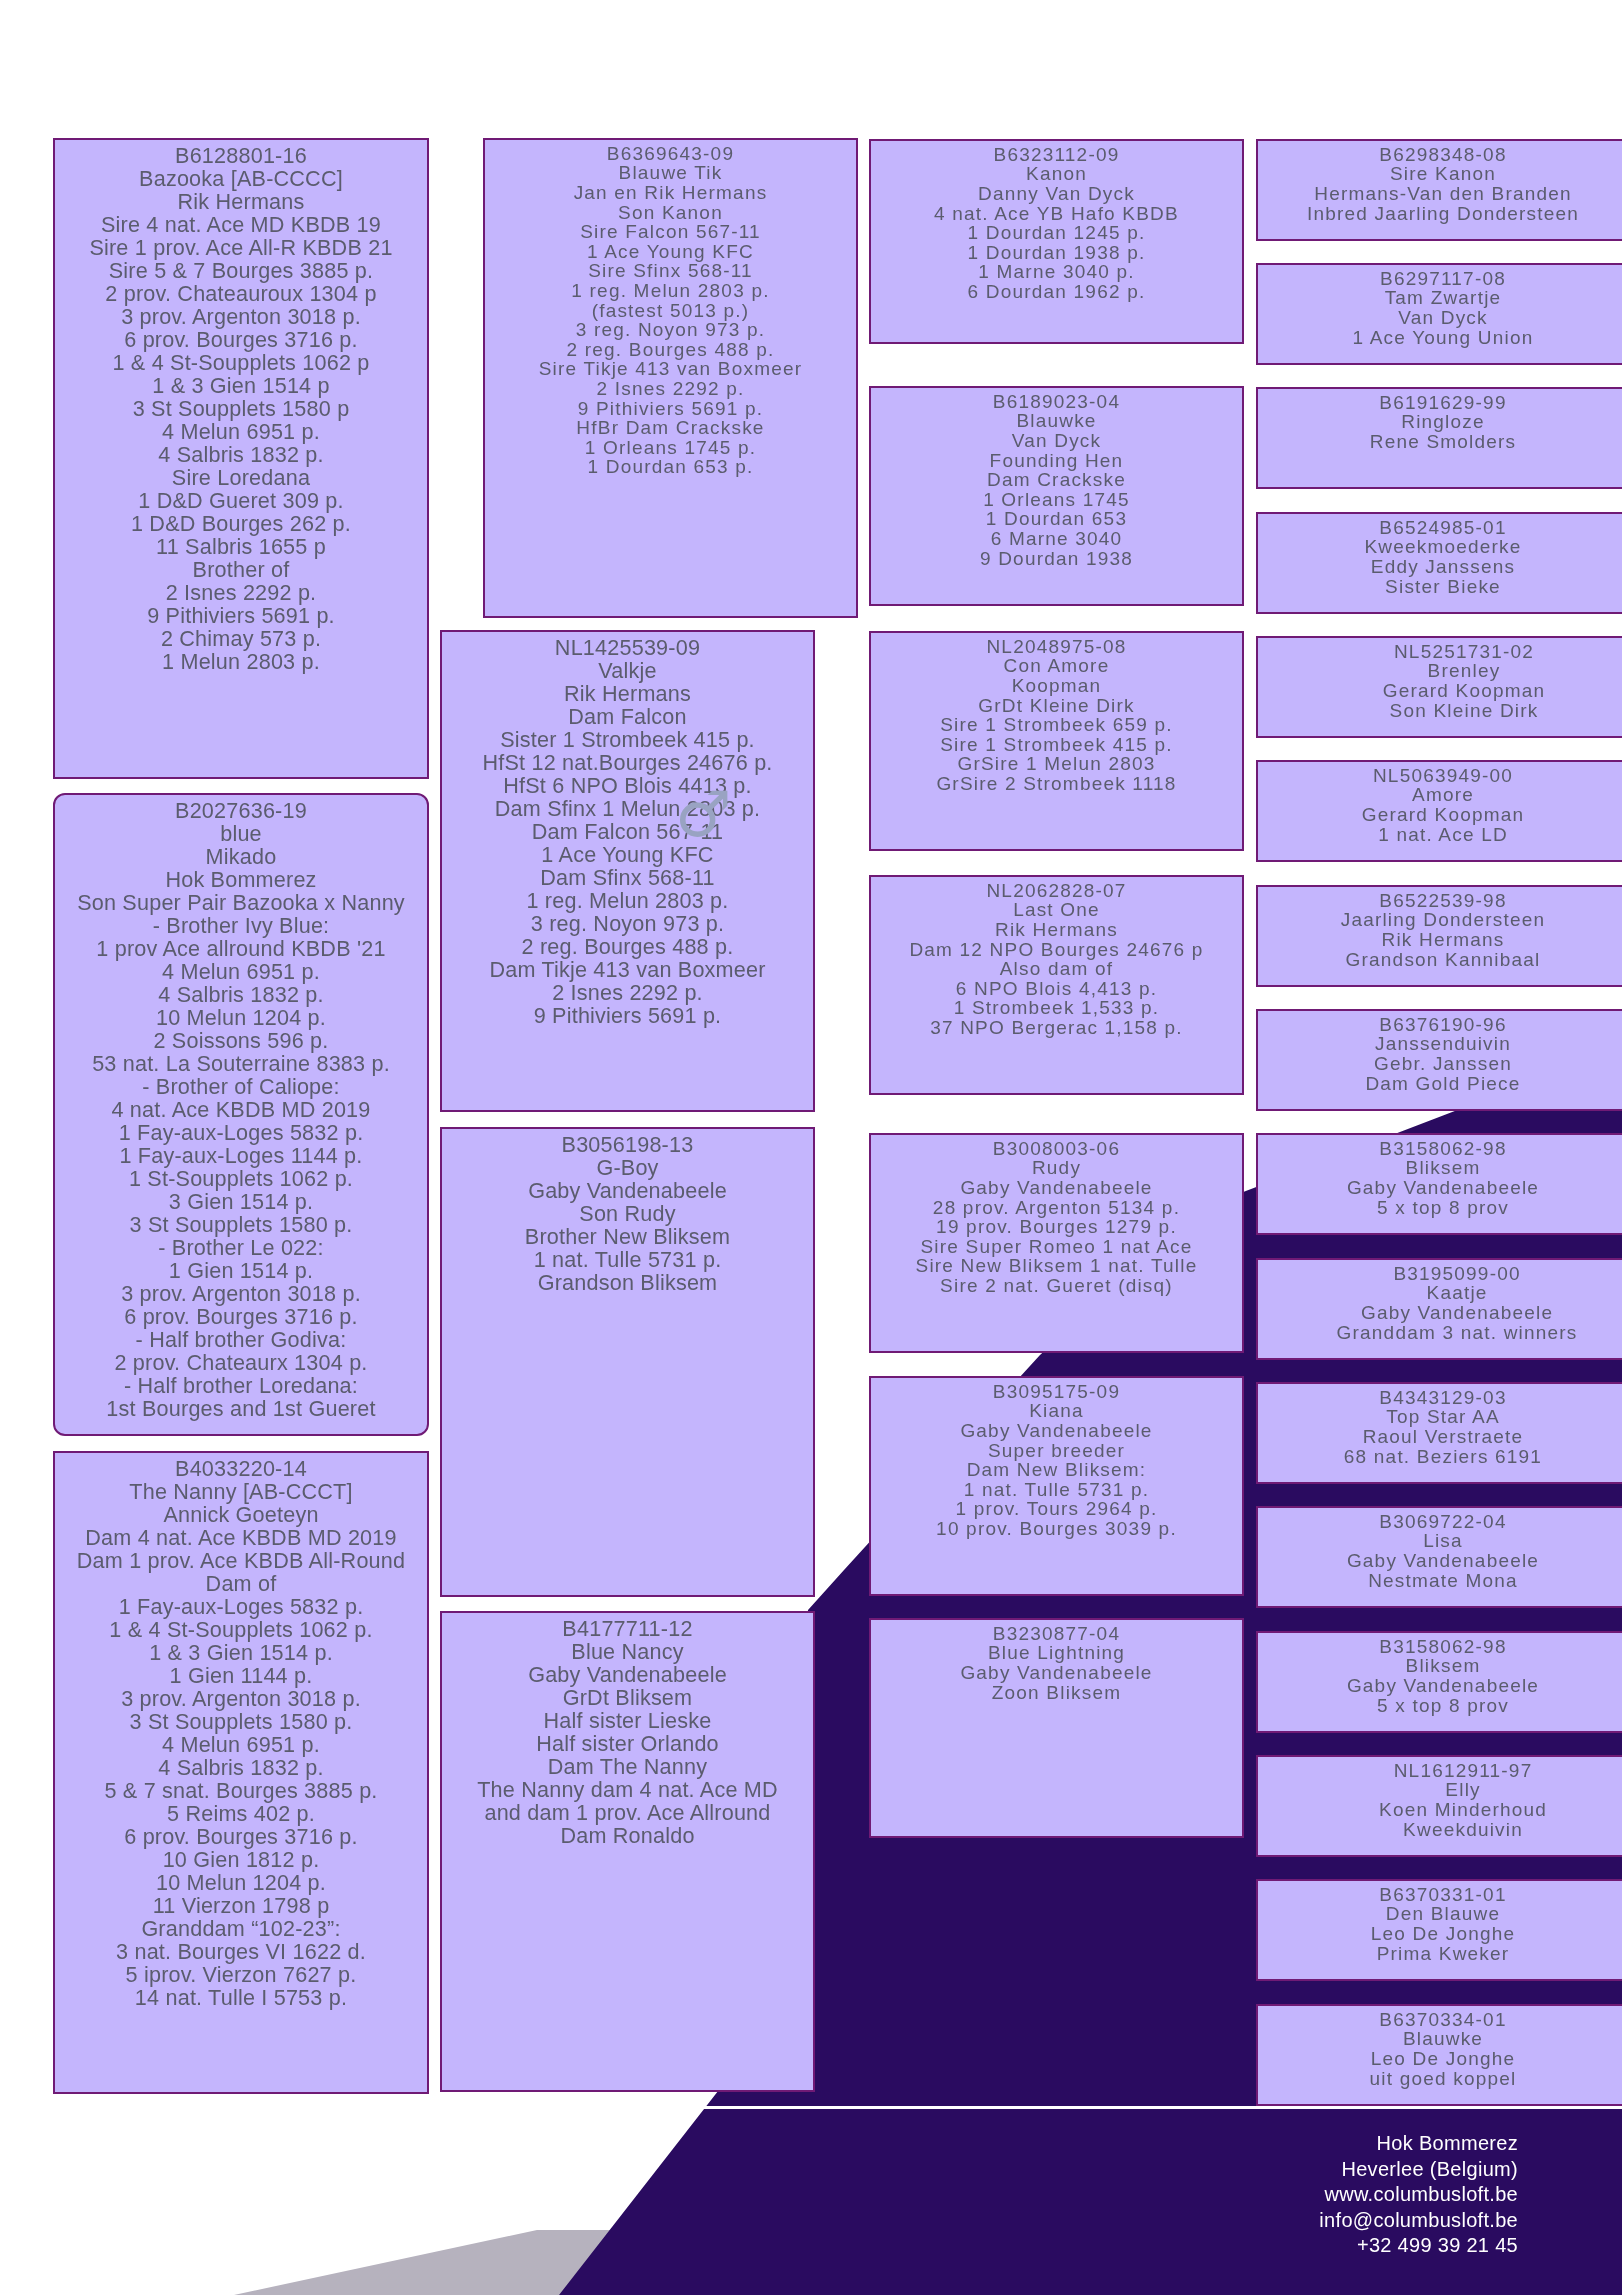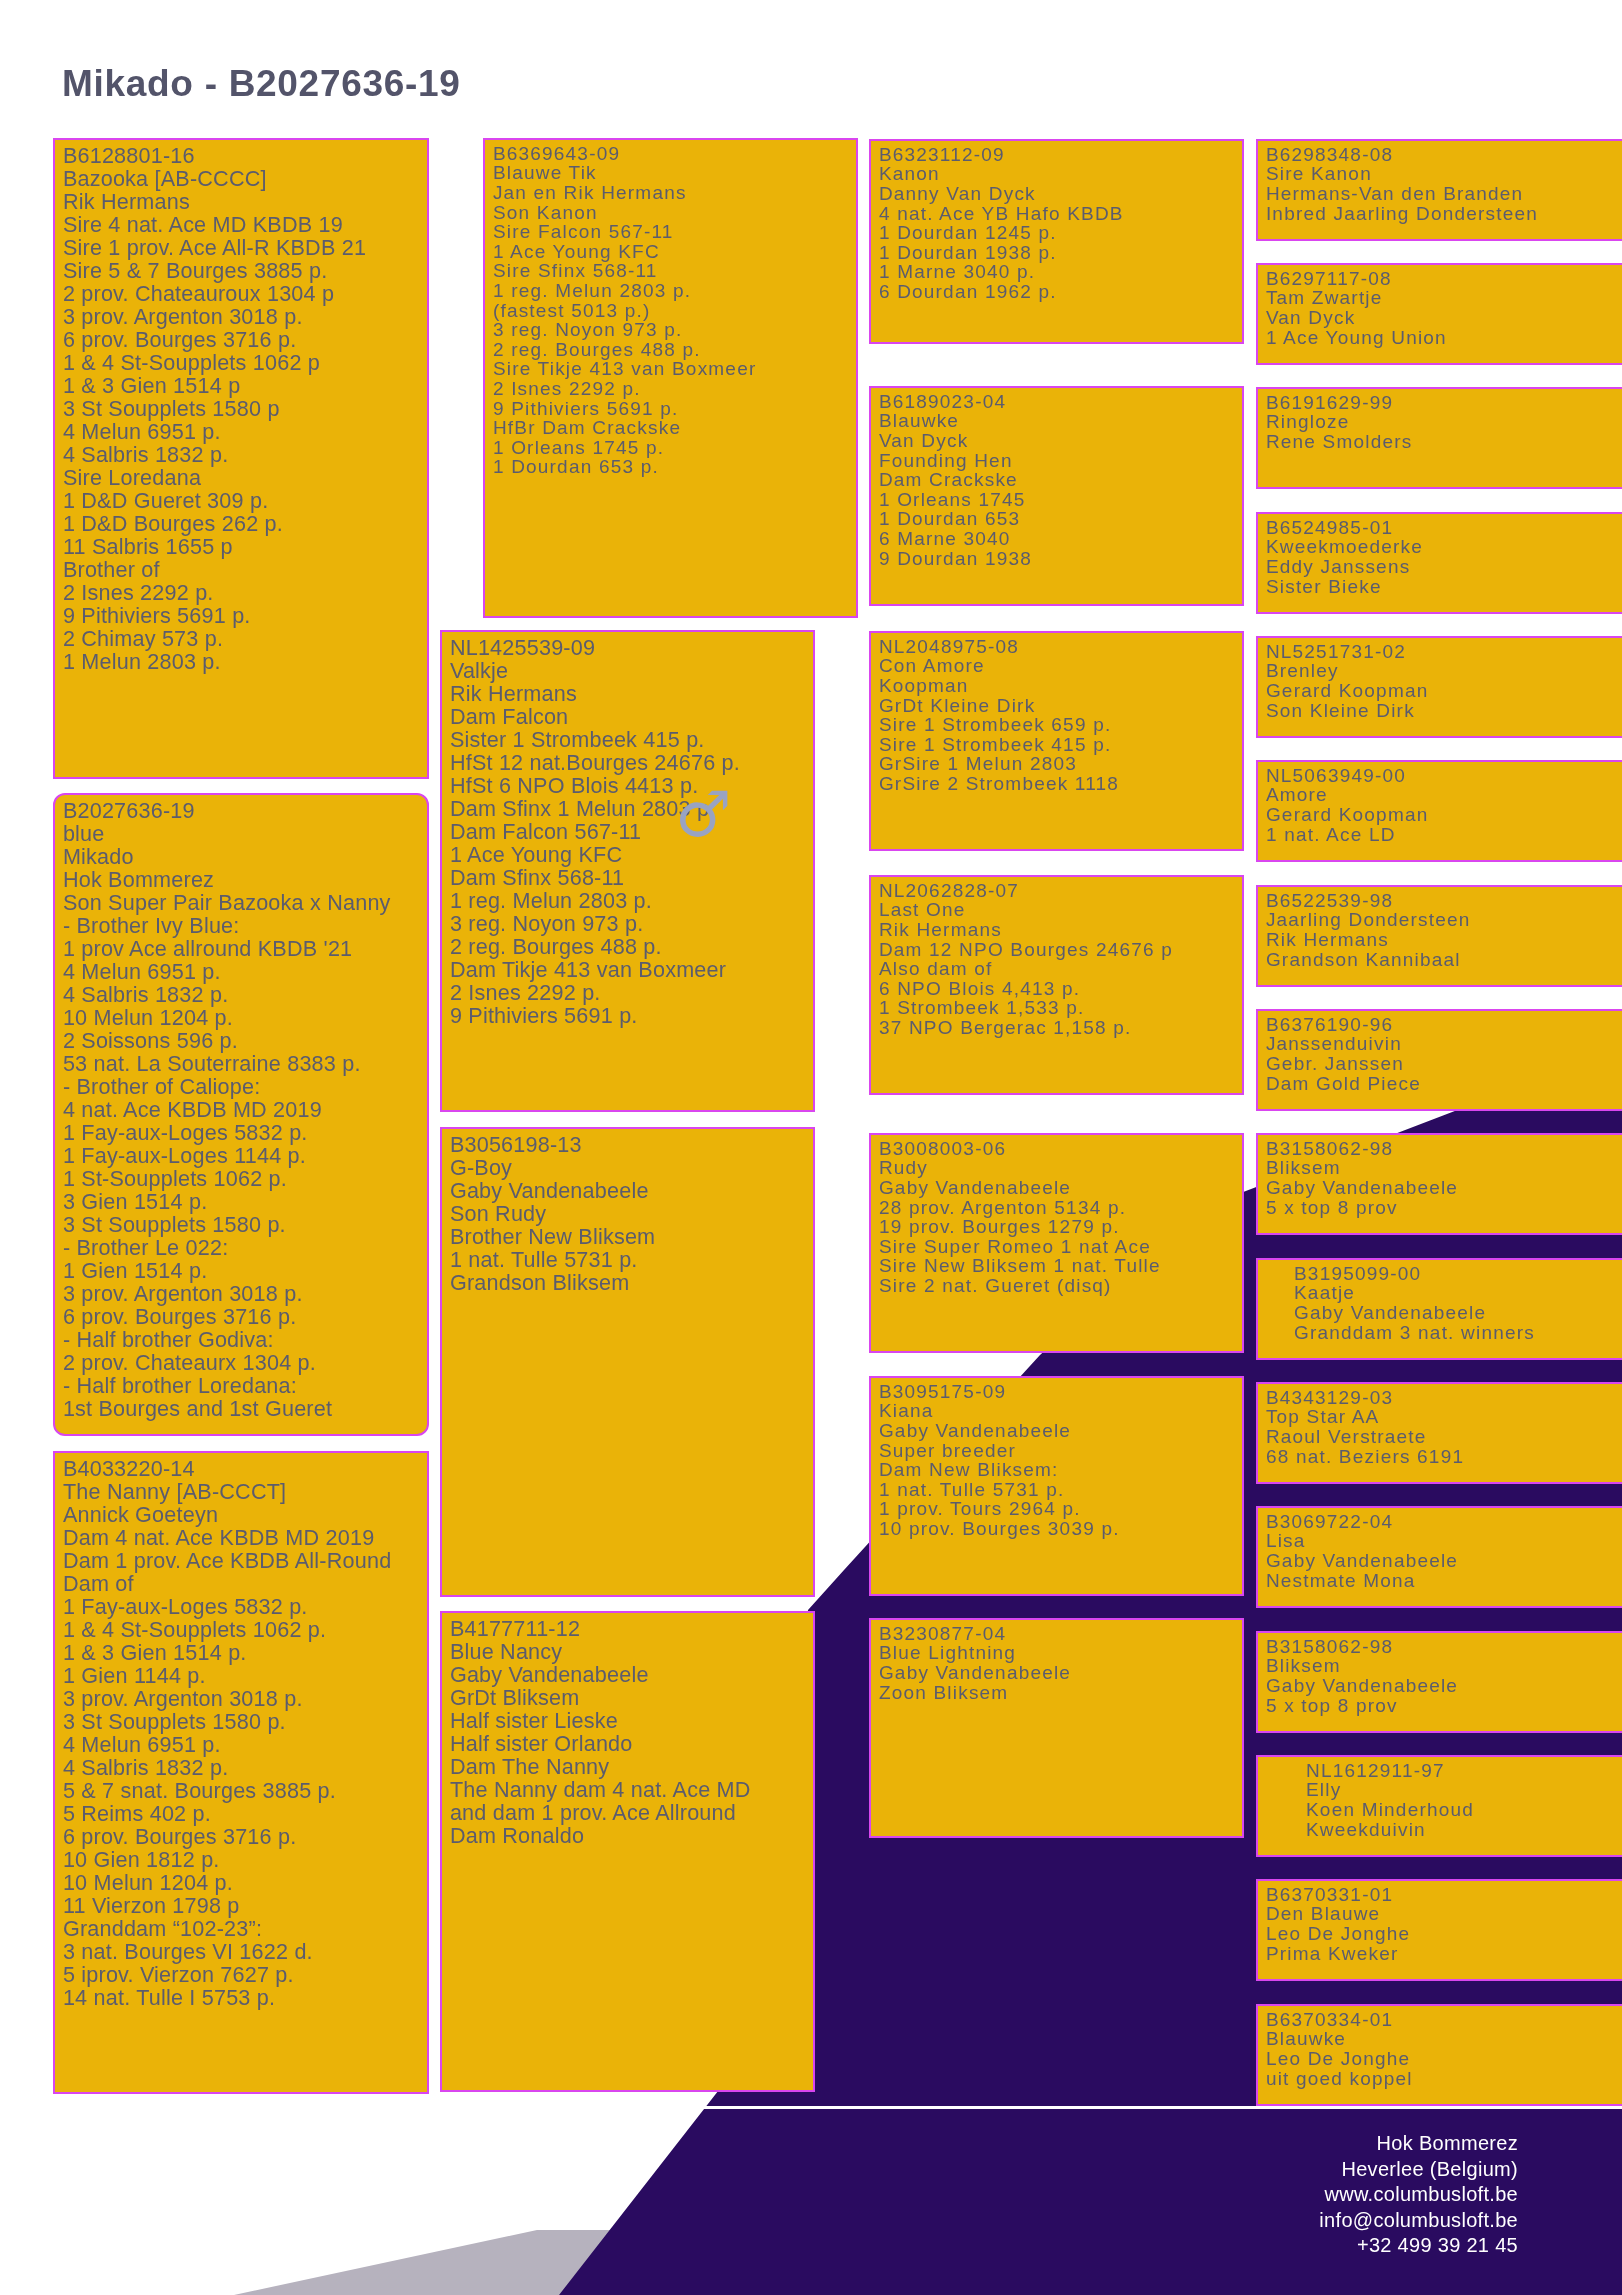--- a/index.html
+++ b/index.html
@@ -6,37 +6,36 @@
   .page{position:relative;width:1622px;height:2295px;background:#ffffff;overflow:hidden;
         font-family:"Liberation Sans","DejaVu Sans",sans-serif;}
   .title{position:absolute;left:62px;top:63px;font-size:37px;font-weight:bold;
          color:#53546a;letter-spacing:0.7px;z-index:5;}
   .gray-wedge{position:absolute;inset:0;background:#b6b2be;z-index:1;
          clip-path:polygon(537px 2230px,623px 2230px,564px 2295px,234px 2295px);}
   .swoosh{position:absolute;inset:0;background:#2a0b60;z-index:2;
          clip-path:polygon(1622px 1047px,1204px 1207px,1040px 1355px,844px 1570px,
                            808px 1610px,779px 1885px,736px 2068px,559px 2295px,
                            1622px 2295px);}
-  .box{position:absolute;background:#eab308;border:2px solid #d946ef;box-sizing:border-box;
-       padding:3.9px 7.9px;color:#5b5c6e;z-index:3;overflow:hidden;}
+  .box{position:absolute;background:#c4b5fd;border:2px solid #701a75;box-sizing:border-box;
+       padding:3.9px 7.9px;color:#5b5c6e;z-index:3;overflow:hidden;text-align:center;}
   .style-a{font-size:21.6px;line-height:23px;letter-spacing:0.2px;}
   .style-b{font-size:19px;line-height:19.6px;letter-spacing:1.2px;margin-left:43px;}
   .bline{white-space:nowrap;}
   .gender{position:absolute;left:675px;top:783px;font-size:63px;line-height:1;
           color:#99a3c2;z-index:4;font-family:"DejaVu Sans",sans-serif;}
   .footer-rule{position:absolute;left:661px;top:2106px;width:961px;height:3.3px;
           background:#ffffff;z-index:4;}
   .footer-text{position:absolute;right:104px;top:2131px;text-align:right;color:#ffffff;
           font-size:20px;line-height:25.5px;letter-spacing:0.3px;z-index:4;}
 </style>
 </head>
 <body>
 
 <div class="page" id="page">
-  <div class="title">Mikado - B2027636-19</div>
   <div class="gray-wedge"></div>
   <div class="swoosh"></div>
   <div class="gender">♂</div>
   <div class="footer-rule"></div>
   <div class="footer-text">
     <div>Hok Bommerez</div>
     <div>Heverlee (Belgium)</div>
     <div>www.columbusloft.be</div>
     <div>info@columbusloft.be</div>
     <div>+32 499 39 21 45</div>

